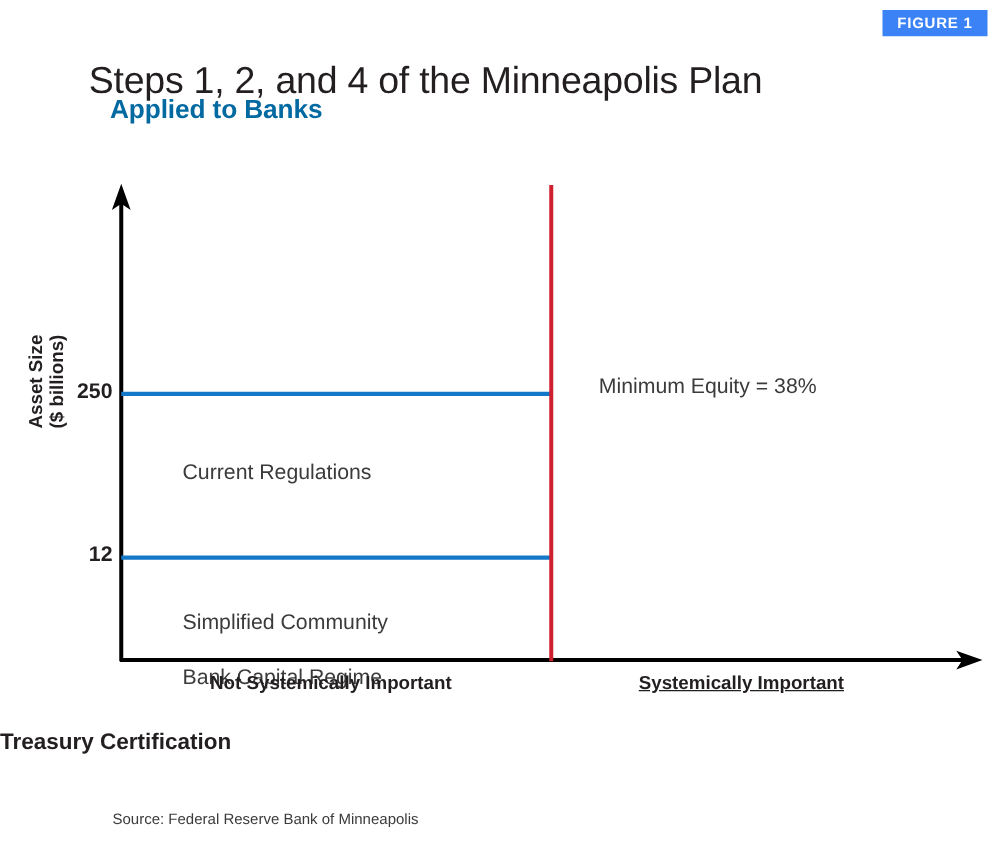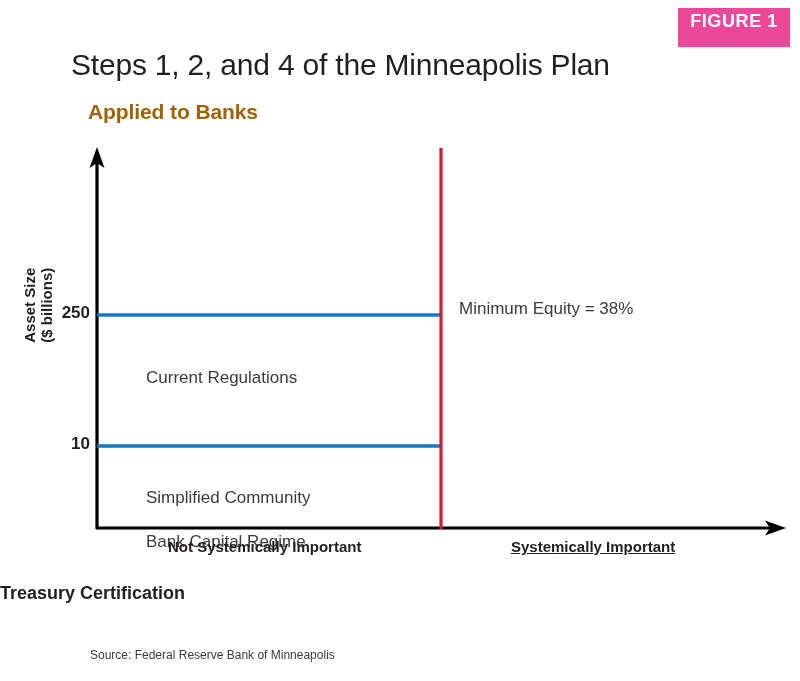--- a/index.html
+++ b/index.html
@@ -17,48 +17,48 @@
     height: 681px;
     background: #ffffff;
     overflow: hidden;
   }
 
   
   .figure-badge {
     position: absolute;
     top: 8px;
     right: 10px;
-    background: #ec4899;
+    background: #3b82f6;
     color: #ffffff;
     font-family: "Liberation Sans", sans-serif;
     font-weight: bold;
-    font-size: 18px;
+    font-size: 12px;
     letter-spacing: 0.6px;
-    padding: 4px 12px 17px 12px;
+    padding: 4px 12px 5px 12px;
     line-height: 1;
   }
 
   
   .title {
     position: absolute;
     left: 71px;
     top: 48px;
     font-size: 30px;
     font-weight: 300;
     color: #231f20;
     letter-spacing: -0.2px;
     white-space: nowrap;
   }
   .subtitle {
     position: absolute;
     left: 88px;
-    top: 100px;
+    top: 76px;
     font-size: 21px;
     font-weight: bold;
-    color: #a16207;
+    color: #0369a1;
     letter-spacing: -0.1px;
     white-space: nowrap;
   }
 
   
   .plot {
     position: absolute;
     left: 0;
     top: 0;
     width: 800px;
@@ -119,21 +119,21 @@
     position: absolute;
     font-size: 17px;
     font-weight: 400;
     color: #3b3b3b;
     white-space: pre-line;
     line-height: 1.3;
   }
   .annot-min-equity-left { left: 146px; top: 222px; }
   .annot-current-reg     { left: 146px; top: 367px; }
   .annot-simplified      { left: 146px; top: 465px; }
-  .annot-min-equity-right{ left: 459px; top: 298px; }
+  .annot-min-equity-right{ left: 479px; top: 298px; }
 
   
   .source {
     position: absolute;
     left: 90px;
     top: 648px;
     font-size: 12px;
     font-weight: 400;
     color: #3b3b3b;
   }
@@ -168,21 +168,21 @@
       <line x1="441" y1="148" x2="441" y2="529" stroke="#cf202f" stroke-width="3.2"></line>
     </svg>
   </div>
 
   <div class="y-axis-title">
     <div>Asset Size</div>
     <div>($ billions)</div>
   </div>
 
   <div class="tick-label tick-250">250</div>
-  <div class="tick-label tick-10">10</div>
+  <div class="tick-label tick-10">12</div>
 
 
   <div class="annot annot-simplified">
     <div>Simplified Community</div>
     <div>Bank Capital Regime</div>
   </div>
 
   <div class="annot annot-current-reg">Current Regulations</div>
 
   <div class="annot annot-min-equity-right">Minimum Equity = 38%</div>

